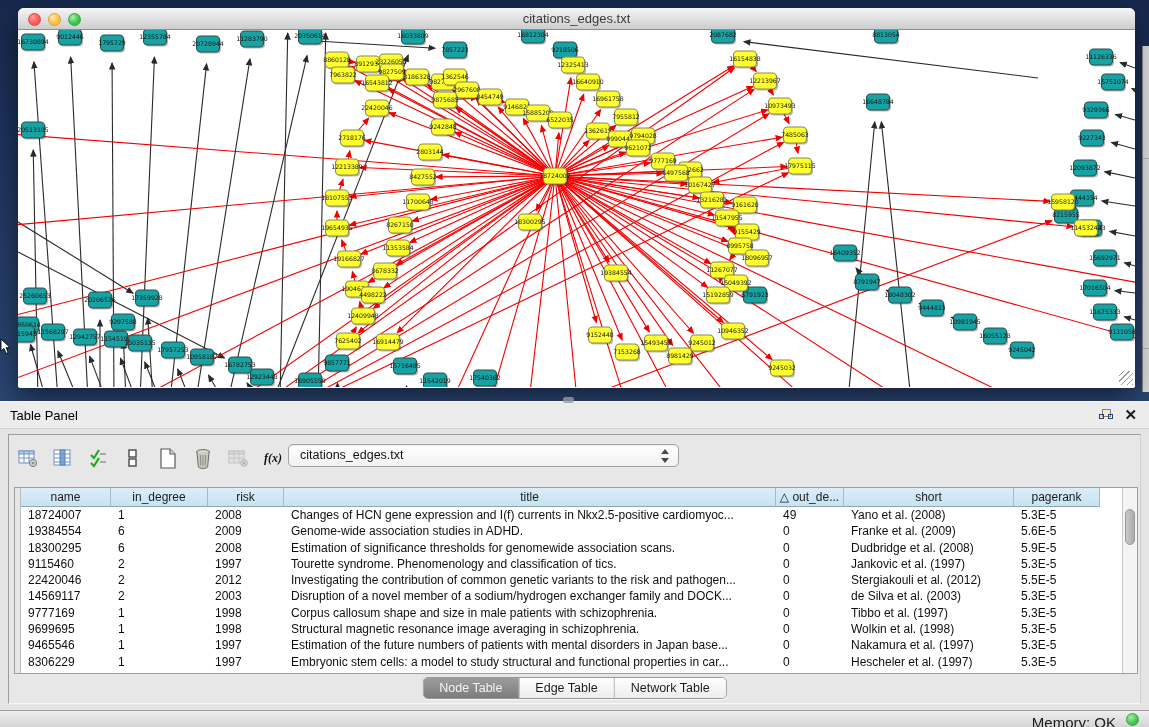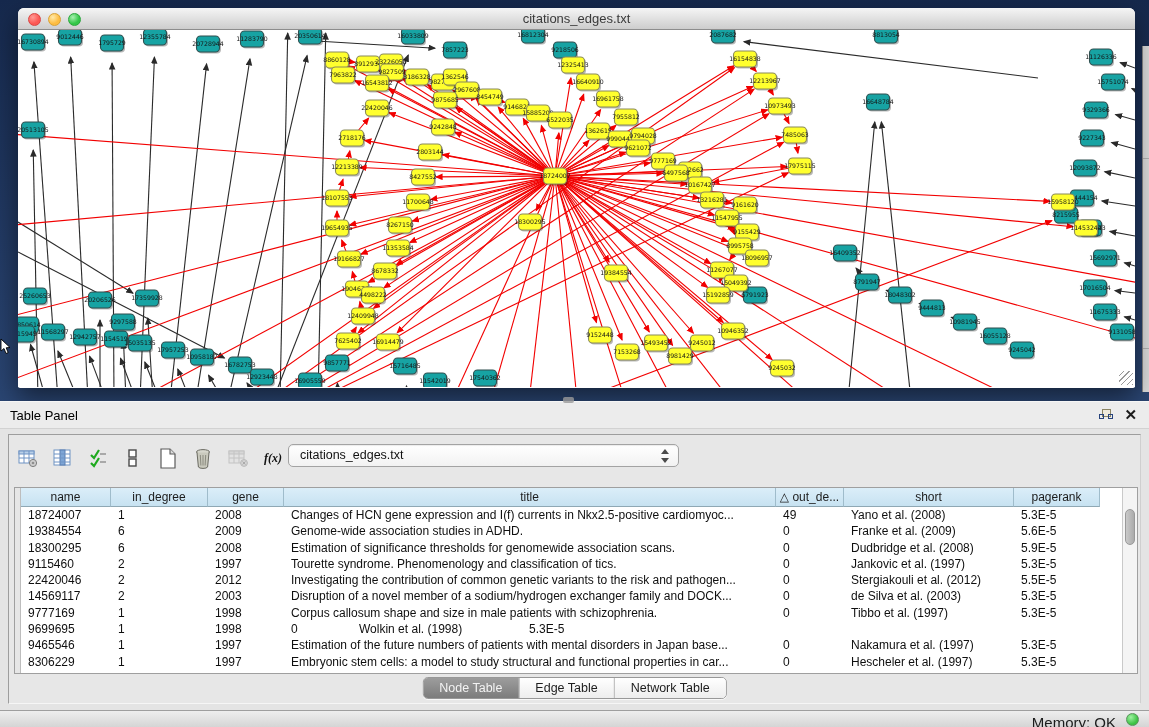--- a/index.html
+++ b/index.html
@@ -997,21 +997,21 @@
             <div class="up"></div>
             <div class="dn"></div>
           </div>
       </div>
 
       <div class="tblwrap">
         <div class="gutter"></div>
         <div class="thead" id="thead">
             <div class="th" style="width: 90px;">name</div>
             <div class="th" style="width: 97px;">in_degree</div>
-            <div class="th" style="width: 76px;">gene</div>
+            <div class="th" style="width: 76px;">risk</div>
             <div class="th" style="width: 492px;">title</div>
             <div class="th" style="width: 68px;">△ out_de...</div>
             <div class="th" style="width: 170px;">short</div>
             <div class="th" style="width: 86px;">pagerank</div>
           </div>
         <div class="tbody" id="tbody">
             <div class="tr">
               <div class="td" style="width: 90px;">18724007</div>
               <div class="td" style="width: 97px;">1</div>
               <div class="td" style="width: 76px;">2008</div>
@@ -1071,20 +1071,21 @@
               <div class="td" style="width: 76px;">1998</div>
               <div class="td" style="width: 492px;">Corpus callosum shape and size in male patients with schizophrenia.</div>
               <div class="td" style="width: 68px;">0</div>
               <div class="td" style="width: 170px;">Tibbo et al. (1997)</div>
               <div class="td" style="width: 86px;">5.3E-5</div>
             </div>
             <div class="tr">
               <div class="td" style="width: 90px;">9699695</div>
               <div class="td" style="width: 97px;">1</div>
               <div class="td" style="width: 76px;">1998</div>
+              <div class="td" style="width: 492px;">Structural magnetic resonance image averaging in schizophrenia.</div>
               <div class="td" style="width: 68px;">0</div>
               <div class="td" style="width: 170px;">Wolkin et al. (1998)</div>
               <div class="td" style="width: 86px;">5.3E-5</div>
             </div>
             <div class="tr">
               <div class="td" style="width: 90px;">9465546</div>
               <div class="td" style="width: 97px;">1</div>
               <div class="td" style="width: 76px;">1997</div>
               <div class="td" style="width: 492px;">Estimation of the future numbers of patients with mental disorders in Japan base...</div>
               <div class="td" style="width: 68px;">0</div>

